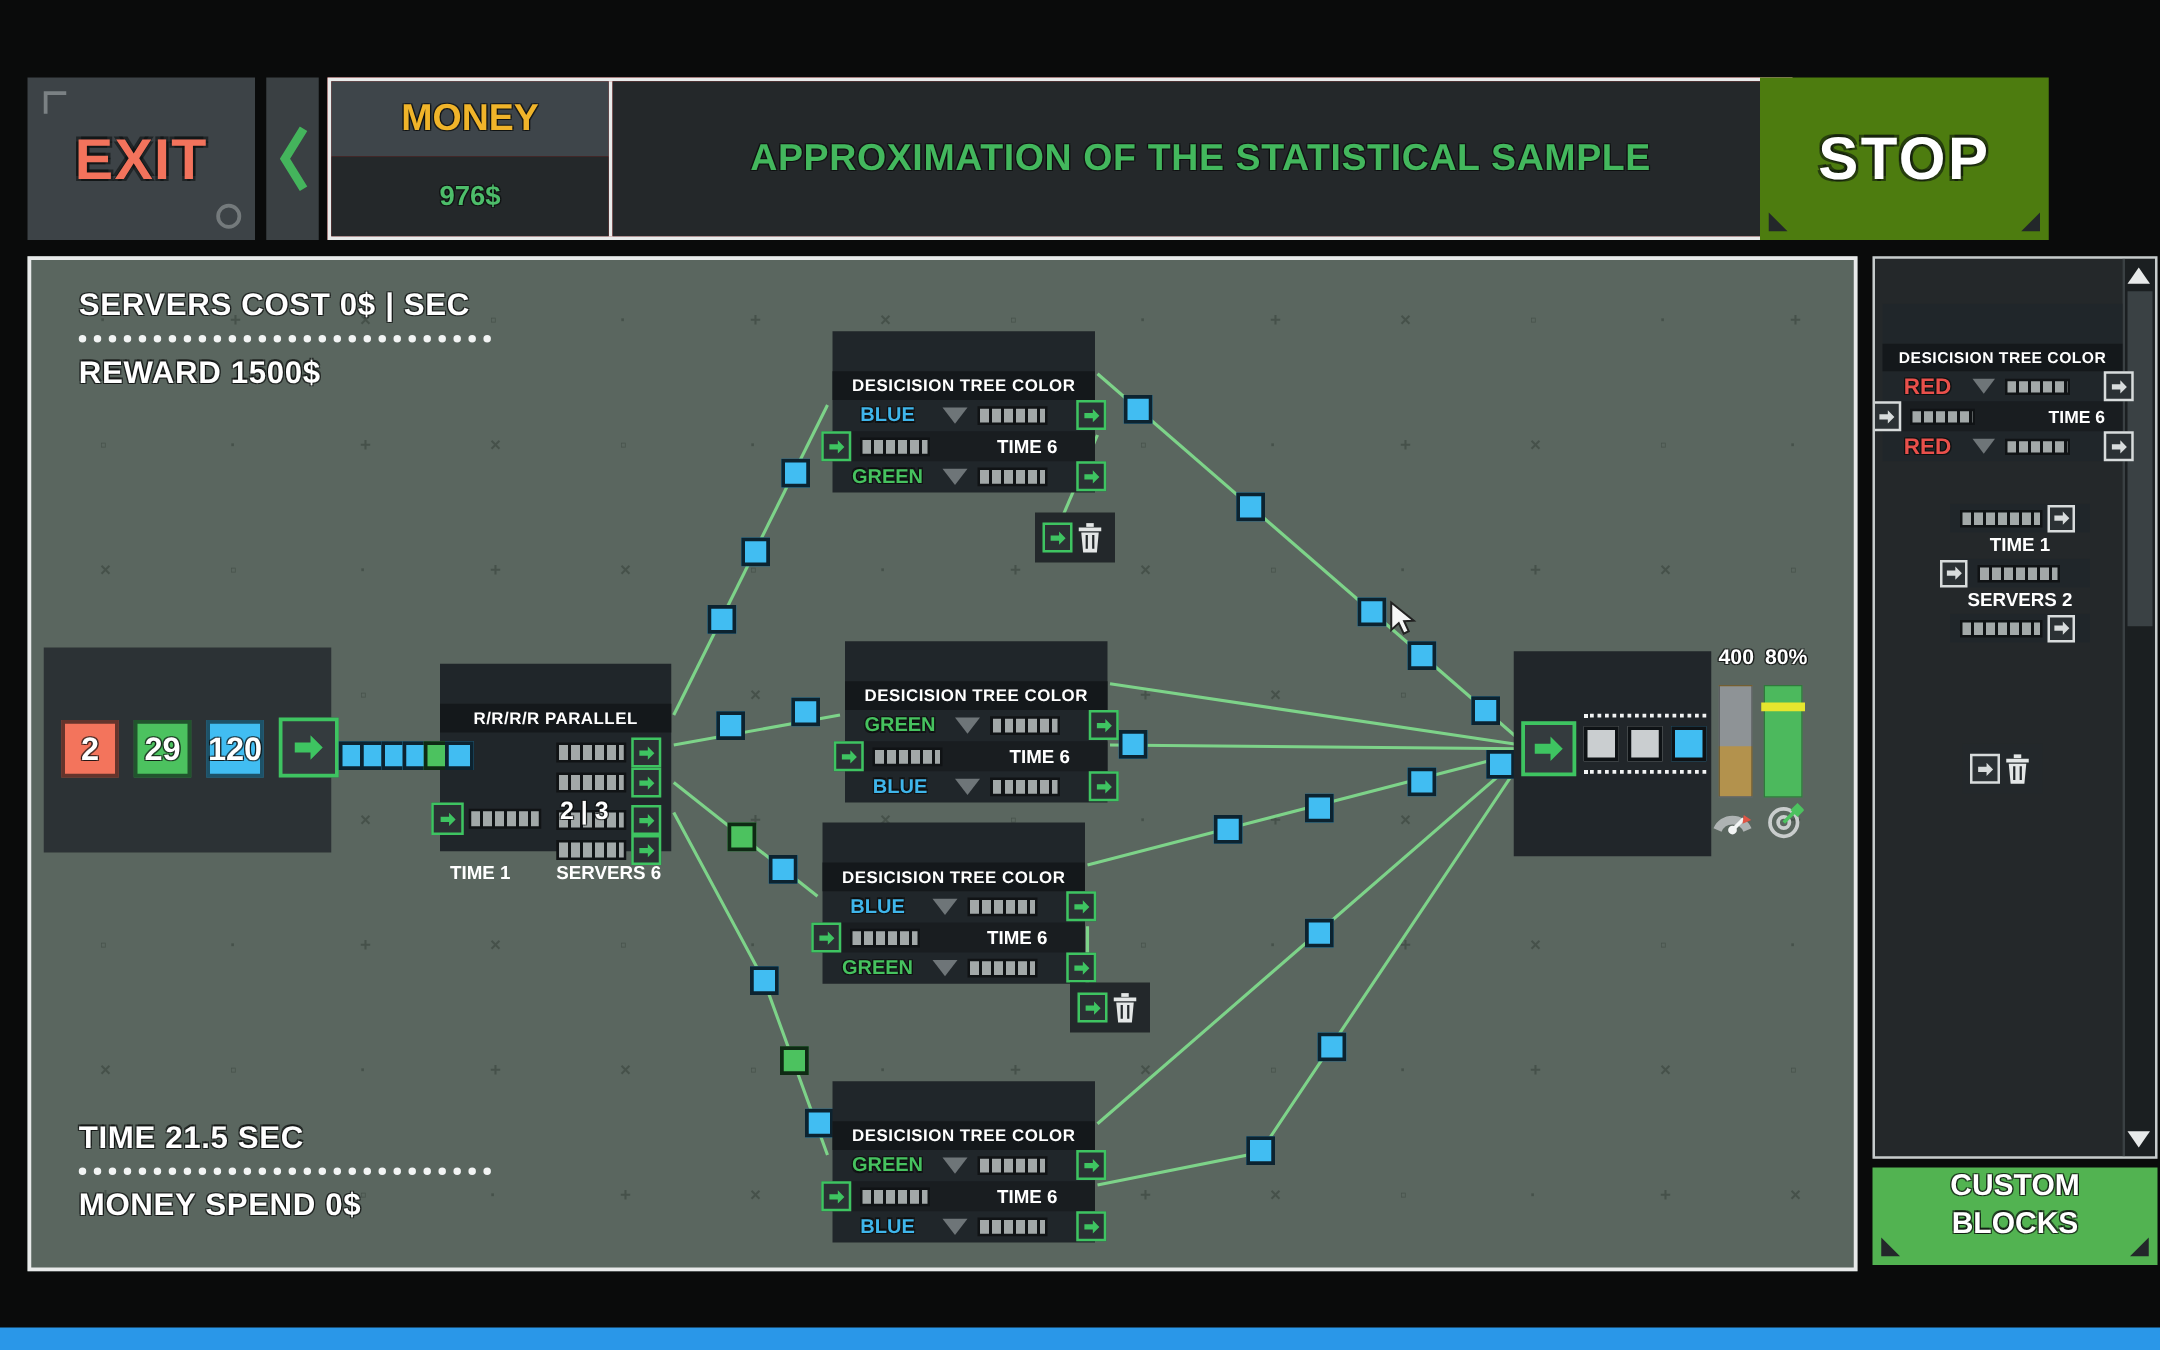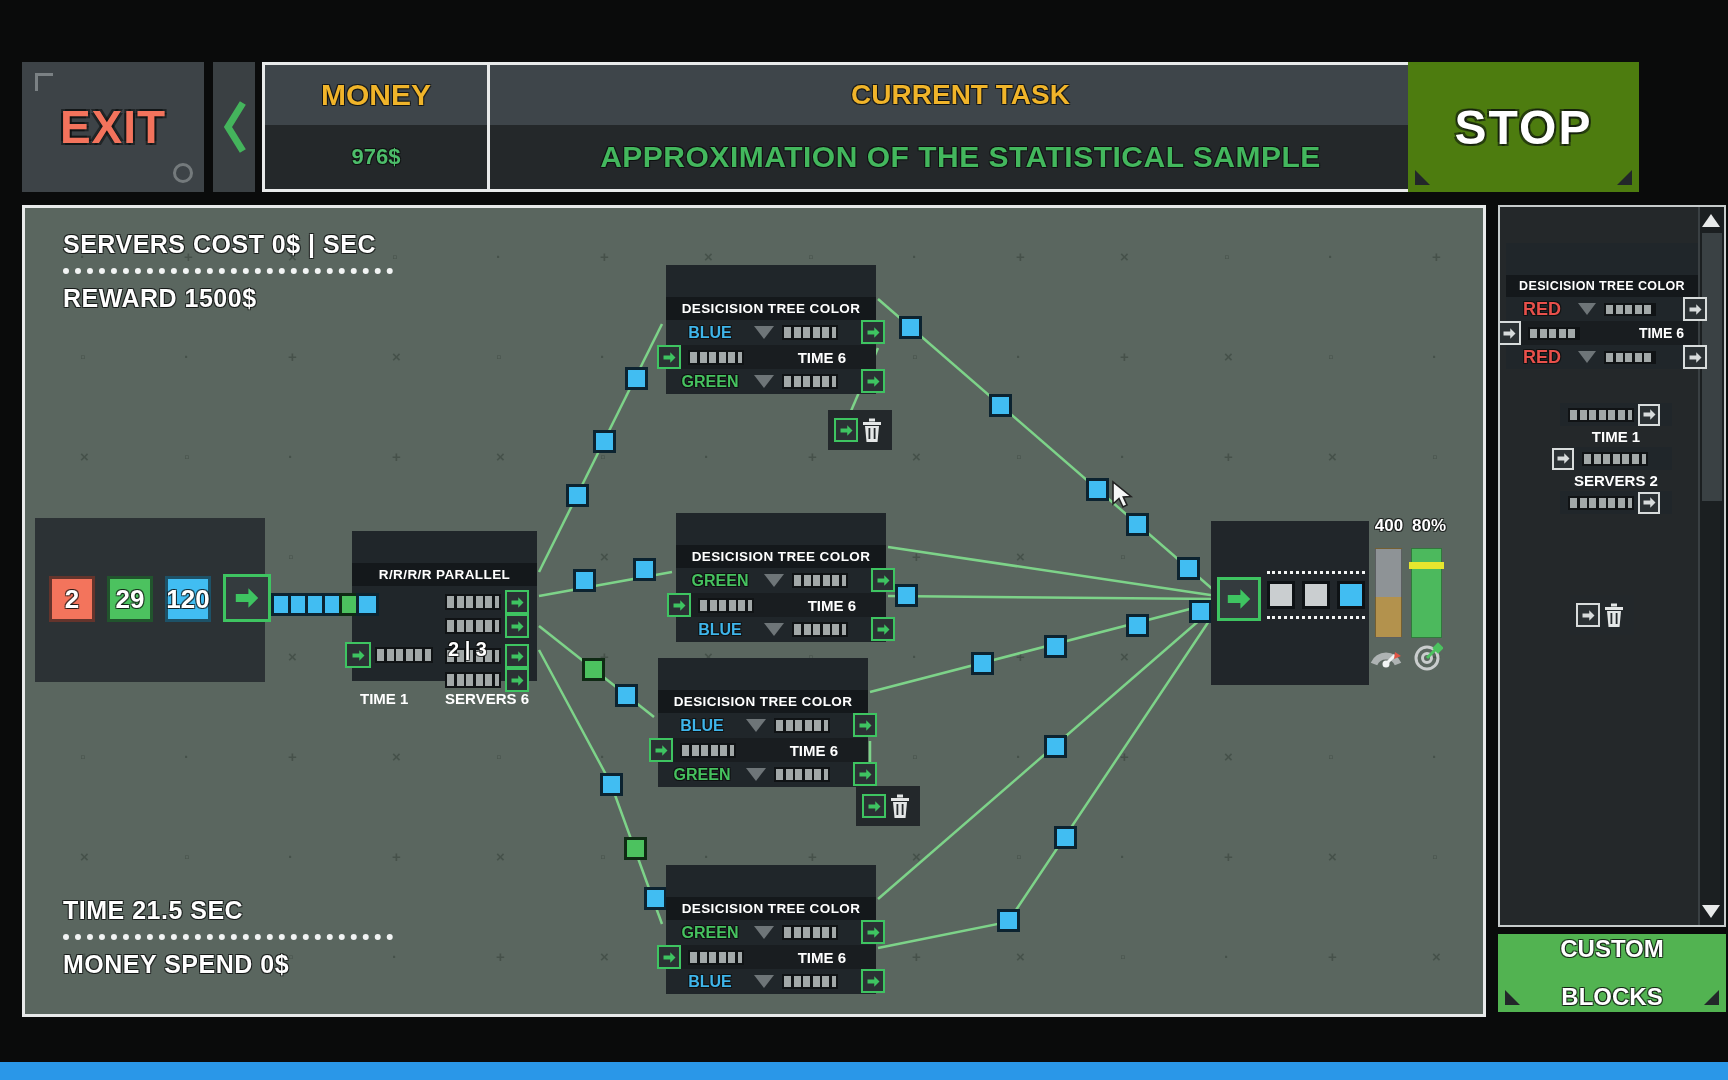--- a/index.html
+++ b/index.html
@@ -148,21 +148,21 @@
   .sb-par .row{position:relative;display:flex;align-items:center;height:23px;background:#20262a;}
   .sb-par .row.lbl{background:transparent;justify-content:center;font-size:15px;height:21px;}
   .sb-par .seg-bar{width:66px;height:14px;margin-left:8px;}
   .sb-par .port{position:relative;margin-left:4px;width:22px;height:22px;}
   .sb-par .port.lft{margin-left:-8px;}
   .sb-trash{left:70px;top:388px;}
   .sb-trash .port{border-color:#d8dcdc;color:#d8dcdc;}
 
   
   .custom-btn{left:1498px;top:934px;width:228px;height:78px;background:#52b351;display:flex;flex-direction:column;
-              align-items:center;justify-content:space-between;cursor:pointer;}
+              align-items:center;justify-content:flex-start;cursor:pointer;}
   .custom-btn .txt{font-size:24px;color:#fff;line-height:30px;}
 
   .blue-strip{left:0;top:1062px;width:1728px;height:18px;background:#2a97e8;}
 
   #cursor{left:1085px;top:272px;width:26px;height:30px;z-index:20;pointer-events:none;}
 </style>
 </head>
 <body>
 
 <div id="stage">
@@ -182,23 +182,20 @@
   <div class="abs task-panel">
     <div class="money-col">
       <div class="panel-row-top">
           <span class="money-label outlined">MONEY</span>
         </div>
       <div class="panel-row-bot">
           <span class="money-value outlined">976$</span>
         </div>
     </div>
     <div class="task-col">
-      <div class="panel-row-top">
-          <span class="task-label outlined">CURRENT TASK</span>
-        </div>
       <div class="panel-row-bot">
           <span class="task-name outlined">APPROXIMATION OF THE STATISTICAL SAMPLE</span>
         </div>
     </div>
   </div>
 
   <div class="abs chev-btn chev-right">
     <svg viewBox="0 0 30 52">
         <polyline points="8,5 21,26 8,47"></polyline>
       </svg>

